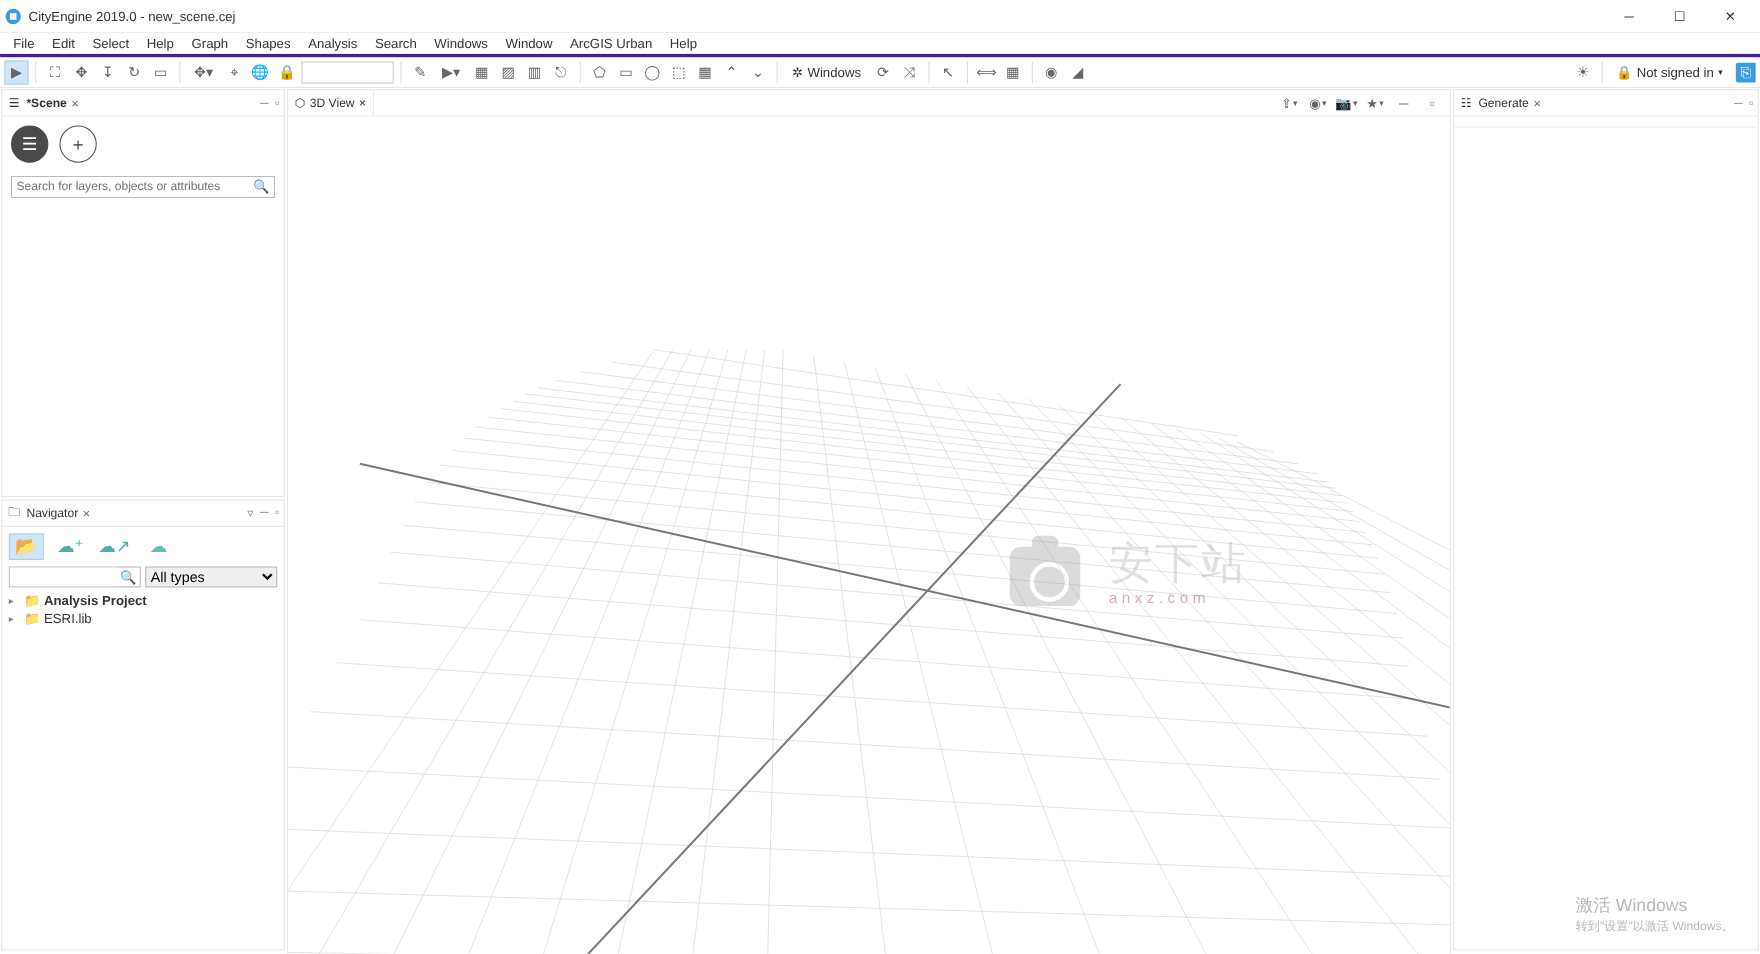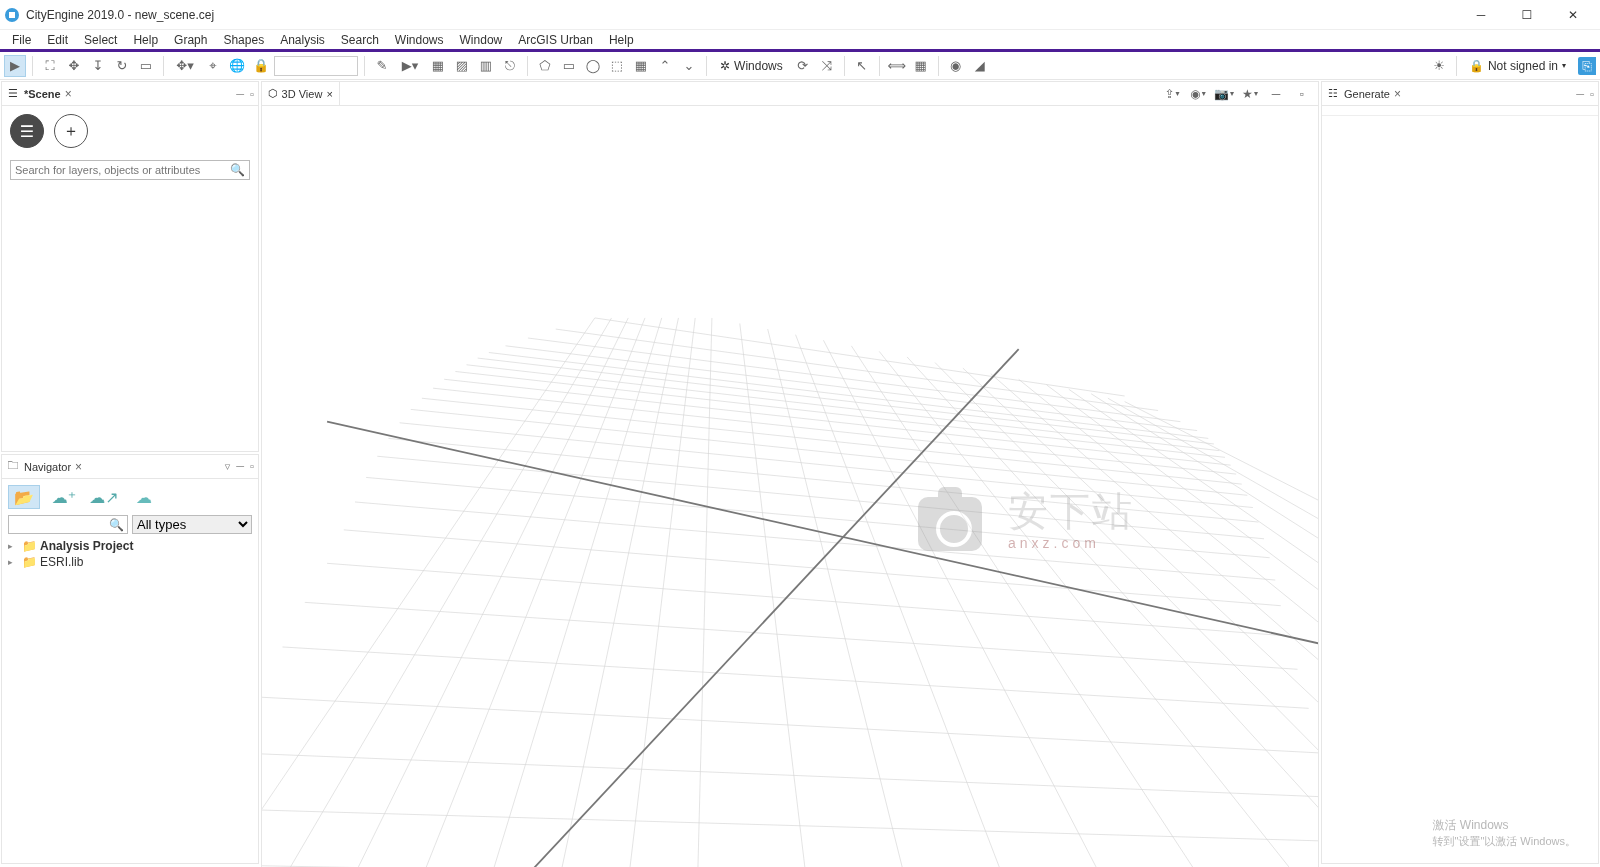--- a/index.html
+++ b/index.html
@@ -68,21 +68,21 @@
 .inspector { height: 100%; }
 
 .watermark { position: absolute; left: 656px; top: 378px; opacity: 0.35; color: #888; display: flex; align-items: flex-end; gap: 26px; pointer-events: none; }
 .watermark .cam { width: 64px; height: 54px; background: #999; border-radius: 10px; position: relative; }
 .watermark .cam::before { content: ''; position: absolute; top: -10px; left: 20px; width: 24px; height: 12px; background: #999; border-radius: 6px 6px 0 0; }
 .watermark .cam::after { content: ''; position: absolute; top: 14px; left: 18px; width: 28px; height: 28px; border: 4px solid #fff; border-radius: 50%; }
 .watermark .txt { font-size: 40px; font-weight: 500; color: #a8a8a8; letter-spacing: 2px; }
 .watermark .sub { font-size: 14px; letter-spacing: 4px; color: #7f1d1d; margin-top: -4px; }
 
 .winactivate { position: absolute; right: 24px; bottom: 18px; text-align: left; color: #b8b8b8; pointer-events: none; }
-.winactivate .l1 { font-size: 12px; }
+.winactivate .l1 { font-size: 16px; }
 .winactivate .l2 { font-size: 11px; }
 </style>
 </head>
 <body>
 
 <div class="titlebar">
   <svg class="app-icon" viewBox="0 0 16 16">
       <circle cx="8" cy="8" r="7" fill="#3a9cdc"></circle>
       <rect x="5" y="5" width="6" height="6" fill="#fff"></rect>
     </svg>

